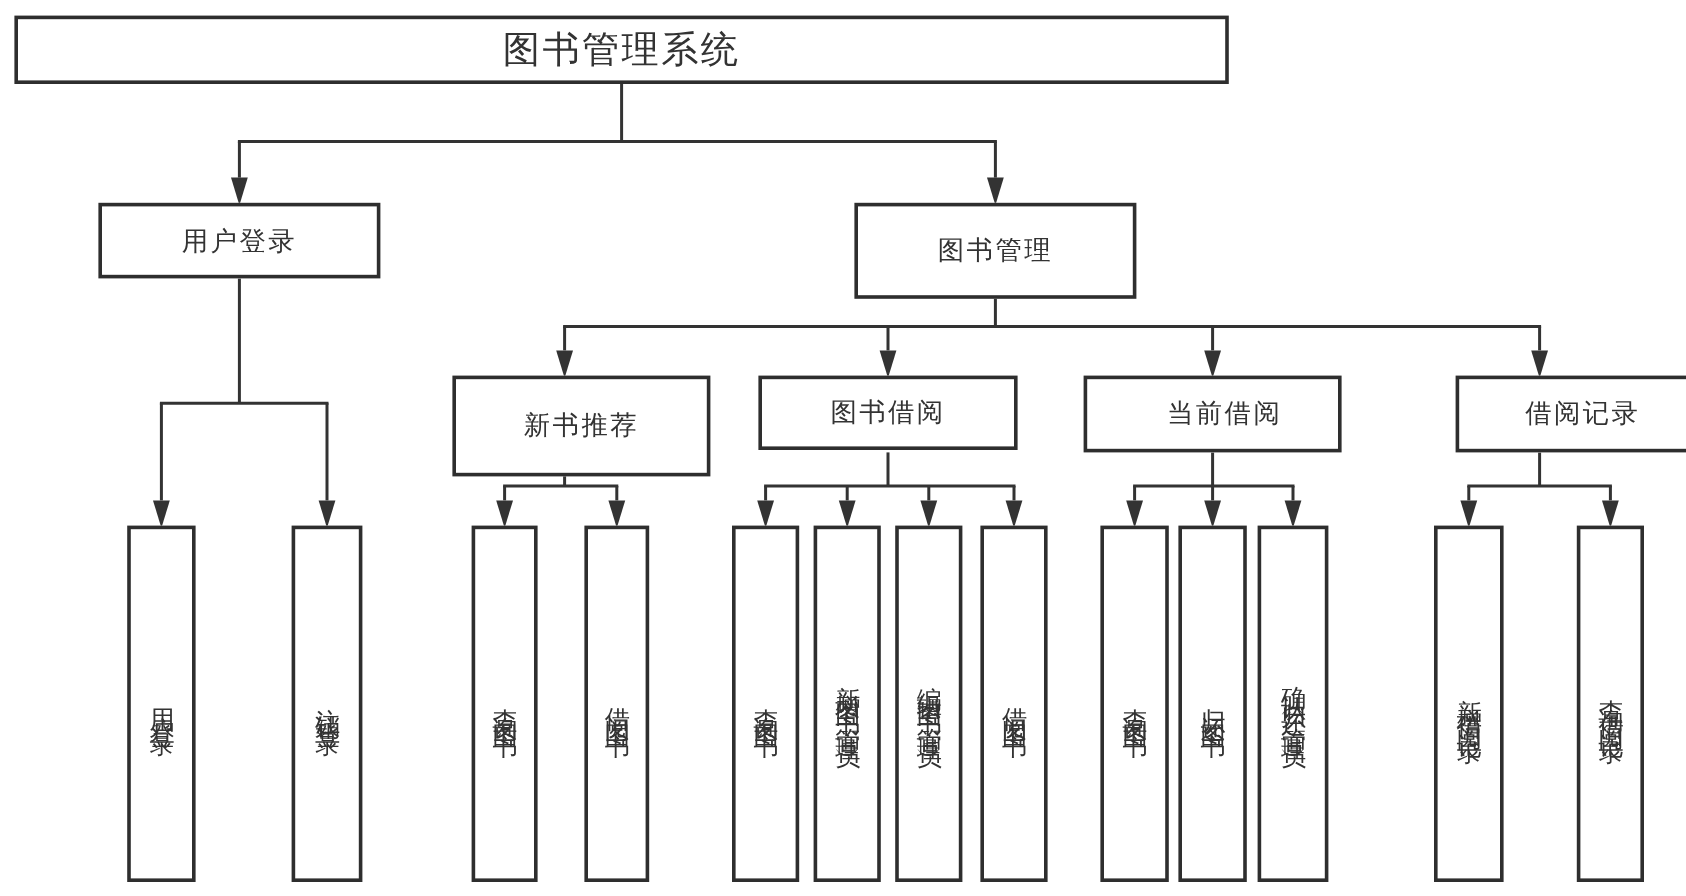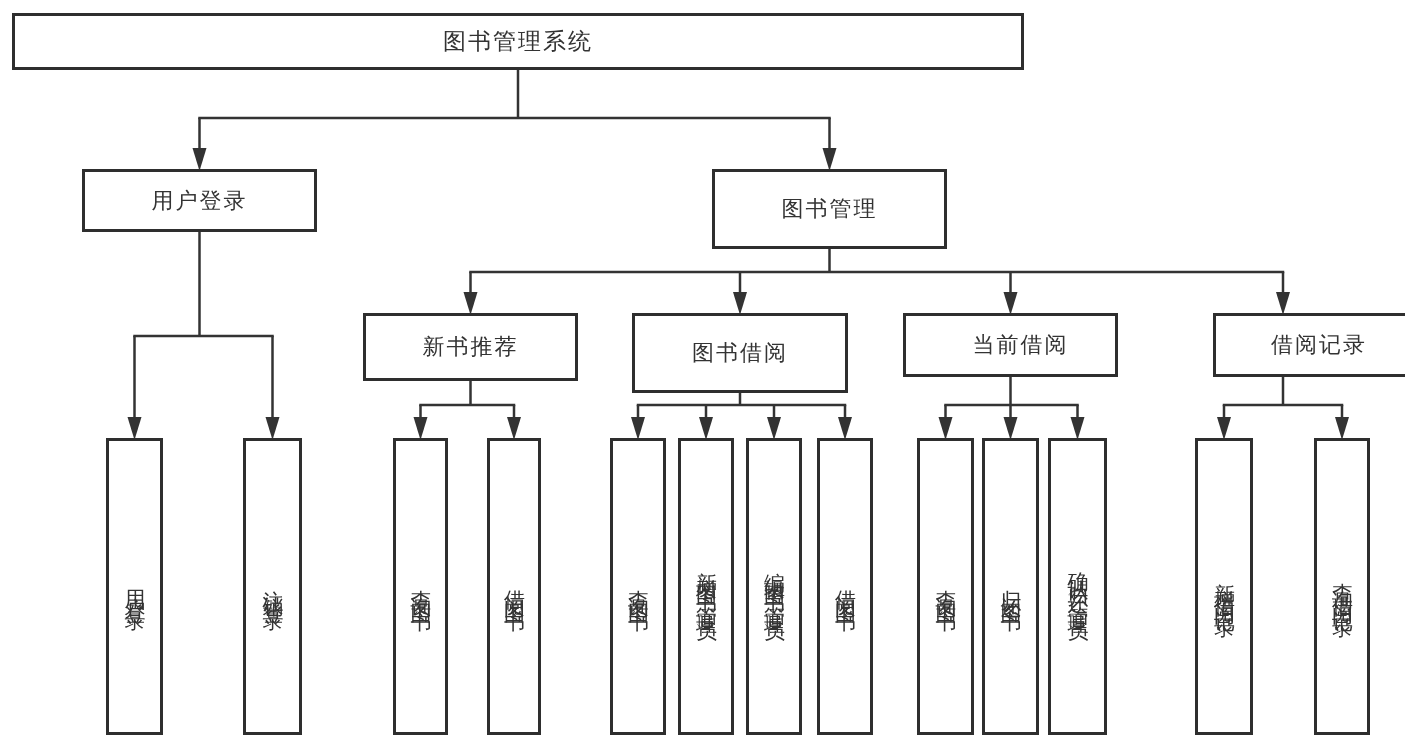--- a/index.html
+++ b/index.html
@@ -19,21 +19,21 @@
     display:flex;align-items:center;justify-content:center;
     z-index:1;
     color:#333333;
   }
   .hnode span{
     font-size:22px;
     letter-spacing:2px;
     white-space:nowrap;
     color:#333333;
   }
-  .level1 span{font-size:23px;}
+  .level1 span{font-size:31px;}
   .vnode span{
     writing-mode:vertical-rl;
     text-orientation:mixed;
     font-size:21px;
     letter-spacing:7px;
     line-height:1;
     white-space:nowrap;
     color:#333333;
   }
   #watermark{
@@ -109,24 +109,24 @@
 
 <div class="node hnode level1" style="left: 12px; top: 13px; width: 1012px; height: 57px; border-color: rgb(46, 46, 46);">
       <span style="color: rgb(51, 51, 51);">图书管理系统</span>
     </div>
     <div class="node hnode level2" style="left: 82px; top: 169px; width: 235px; height: 63px; border-color: rgb(46, 46, 46);">
       <span style="color: rgb(51, 51, 51);">用户登录</span>
     </div>
     <div class="node hnode level2" style="left: 712px; top: 169px; width: 235px; height: 80px; border-color: rgb(46, 46, 46);">
       <span style="color: rgb(51, 51, 51);">图书管理</span>
     </div>
-    <div class="node hnode level3" style="left: 363px; top: 313px; width: 215px; height: 68px; border-color: rgb(46, 46, 46);">
+    <div class="node hnode level3" style="left: 377px; top: 313px; width: 215px; height: 84px; border-color: rgb(46, 46, 46);">
       <span style="color: rgb(51, 51, 51);">新书推荐</span>
     </div>
-    <div class="node hnode level3" style="left: 632px; top: 313px; width: 216px; height: 80px; border-color: rgb(46, 46, 46);">
+    <div class="node hnode level3" style="left: 632px; top: 313px; width: 216px; height: 62px; border-color: rgb(46, 46, 46);">
       <span style="color: rgb(51, 51, 51);">图书借阅</span>
     </div>
     <div class="node hnode level3" style="left: 903px; top: 313px; width: 215px; height: 64px; border-color: rgb(46, 46, 46); padding-left: 20px;">
       <span style="color: rgb(51, 51, 51);">当前借阅</span>
     </div>
     <div class="node hnode level3" style="left: 1177px; top: 313px; width: 212px; height: 64px; border-color: rgb(46, 46, 46); margin-left: 36px;">
       <span style="color: rgb(51, 51, 51);">借阅记录</span>
     </div>
     <div class="node vnode level4" style="left: 106px; top: 438px; width: 57px; height: 297px; border-color: rgb(46, 46, 46);">
       <span style="color: rgb(51, 51, 51);">用户登录</span>

